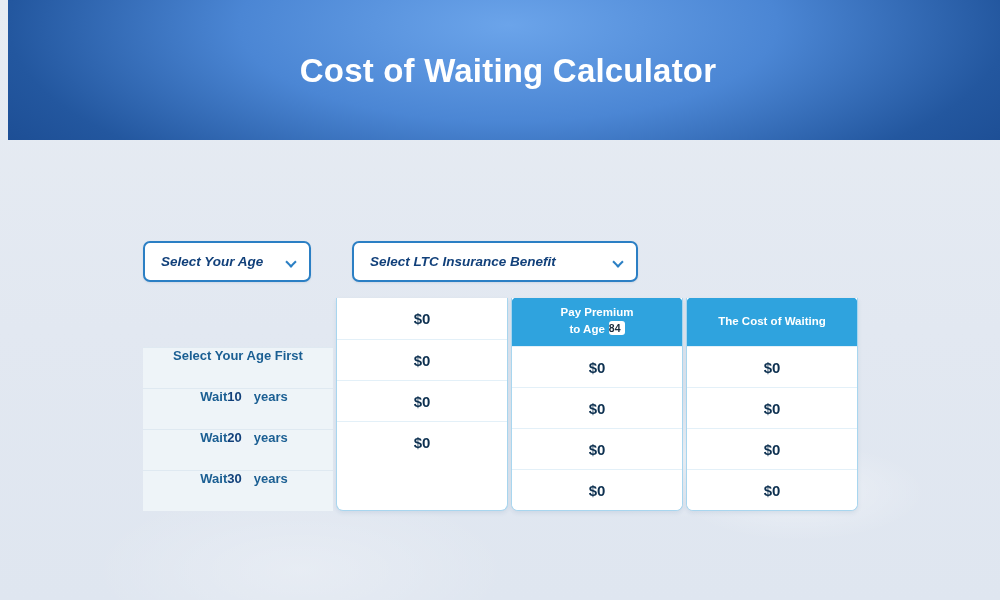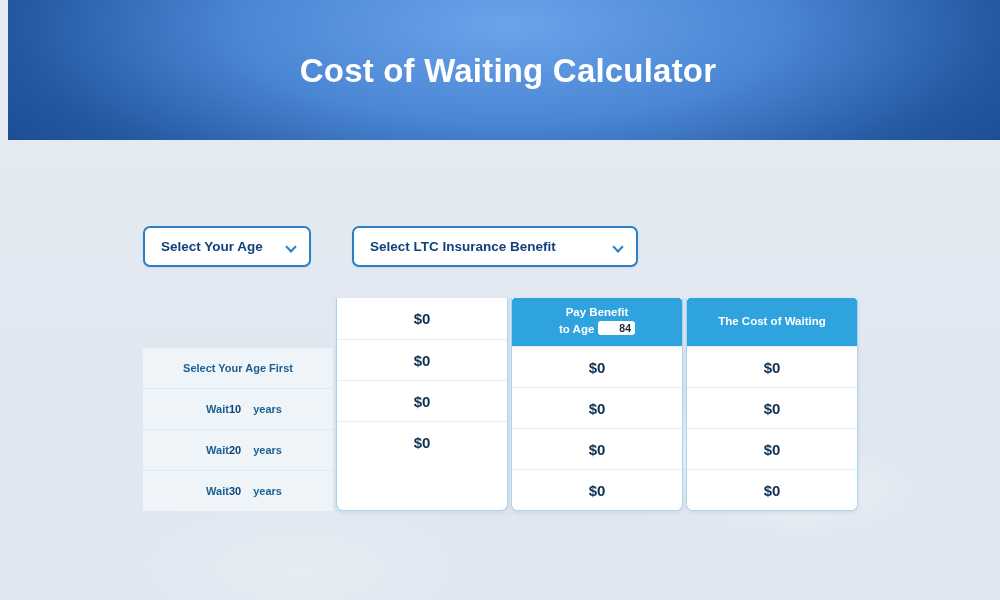--- a/index.html
+++ b/index.html
@@ -57,23 +57,24 @@
     left: 0; top: 140px;
     width: 1000px;
     height: 460px;
     z-index: 2;
   }
 
   
   #controls {
     position: absolute;
     left: 143px;
-    top: 86px;
+    top: 101px;
     display: flex;
     gap: 18px;
+    font-style: italic;
   }
 
   .dropdown {
     height: 41px;
     background: #ffffff;
     border: 2px solid #2b7fc4;
     border-radius: 7px;
     display: flex;
     align-items: center;
     justify-content: space-between;
@@ -138,33 +139,33 @@
   }
   .hd.blank { background: transparent; }
 
   .badge {
     display: inline-block;
     background: #ffffff;
     color: #1a2a3a;
     border-radius: 3px;
     font-size: 10.5px;
     font-weight: 700;
-    padding: 1px 4px 1px 21px;
+    padding: 1px 4px 1px 0;
     margin-left: 4px;
     vertical-align: 1px;
     line-height: 1.15;
   }
 
   
   .label-col .cell {
     height: 41px;
     display: flex;
-    align-items: center;
-    justify-content: center;
-    font-size: 11px;
+    align-items: flex-start;
+    justify-content: center;
+    font-size: 13px;
     color: #1b5f93;
     font-weight: 600;
     background: #eef4f8;
     border-top: 1px solid #dfe9f1;
   }
   .label-col .cell:first-of-type {
     background: #bedcef;
     color: #1b5f93;
     font-weight: 700;
     border-top: none;
@@ -247,21 +248,21 @@
     <div class="col val-col">
       <div class="cell">$0</div>
       <div class="cell">$0</div>
       <div class="cell">$0</div>
       <div class="cell">$0</div>
     </div>
 
     <div class="col val-col">
       <div class="hd">
         <div>
-          <div>Pay Benefit</div>
+          <div>Pay Premium</div>
           <div>
             <span>to Age</span><span class="badge">84</span>
           </div>
         </div>
       </div>
       <div class="cell">$0</div>
       <div class="cell">$0</div>
       <div class="cell">$0</div>
       <div class="cell">$0</div>
     </div>

